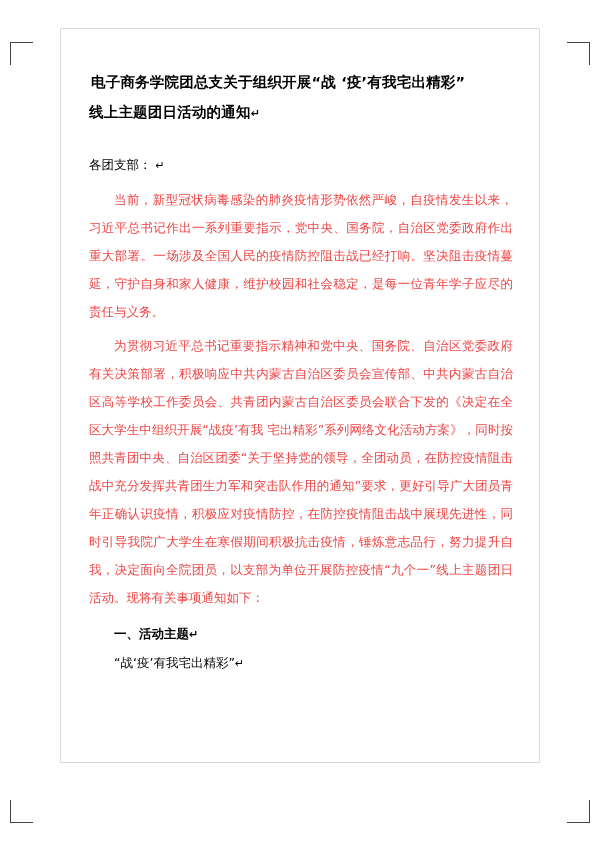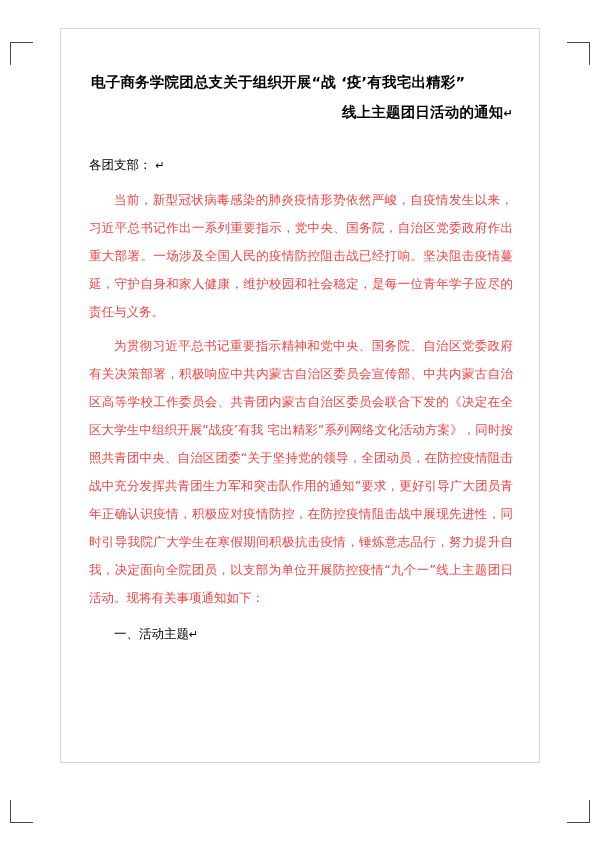--- a/index.html
+++ b/index.html
@@ -58,40 +58,40 @@
     letter-spacing: 0.2px;
     white-space: nowrap;
   }
   .title-line.first {
     text-align: left;
     padding-left: 2px;
     border-left: 2px solid #000;
     margin-left: -2px;
   }
   .title-line.second {
-    text-align: right;
+    text-align: left;
   }
   .salutation {
     font-size: 12.5px;
     line-height: 28px;
     margin-top: 22px;
     color: #000;
   }
   .para {
     font-size: 12.5px;
     line-height: 28px;
     text-align: justify;
     text-justify: inter-ideograph;
     text-indent: 2em;
     color: #ef4444;
     margin-top: 6px;
   }
   .heading {
     font-size: 12.5px;
-    font-weight: normal;
+    font-weight: bold;
     line-height: 28px;
     text-indent: 2em;
     color: #000;
     margin-top: 8px;
   }
   .quoteline {
     font-size: 12.5px;
     line-height: 28px;
     text-indent: 2em;
     color: #000;
@@ -128,17 +128,20 @@
       </div>
 
       <div class="para">当前，新型冠状病毒感染的肺炎疫情形势依然严峻，自疫情发生以来，习近平总书记作出一系列重要指示，党中央、国务院，自治区党委政府作出重大部署。一场涉及全国人民的疫情防控阻击战已经打响。坚决阻击疫情蔓延，守护自身和家人健康，维护校园和社会稳定，是每一位青年学子应尽的责任与义务。</div>
 
       <div class="para">为贯彻习近平总书记重要指示精神和党中央、国务院、自治区党委政府有关决策部署，积极响应中共内蒙古自治区委员会宣传部、中共内蒙古自治区高等学校工作委员会、共青团内蒙古自治区委员会联合下发的《决定在全区大学生中组织开展“战疫’有我 宅出精彩”系列网络文化活动方案》，同时按照共青团中央、自治区团委“关于坚持党的领导，全团动员，在防控疫情阻击战中充分发挥共青团生力军和突击队作用的通知”要求，更好引导广大团员青年正确认识疫情，积极应对疫情防控，在防控疫情阻击战中展现先进性，同时引导我院广大学生在寒假期间积极抗击疫情，锤炼意志品行，努力提升自我，决定面向全院团员，以支部为单位开展防控疫情“九个一”线上主题团日活动。现将有关事项通知如下：</div>
 
       <div class="heading">
         <span>一、活动主题</span><span class="pmark">↵</span>
       </div>
 
+      <div class="quoteline">
+        <span>“战‘疫’有我宅出精彩”</span><span class="pmark">↵</span>
+      </div>
 
 
     </div>
   </div>
 </div>
 
 </body></html>

